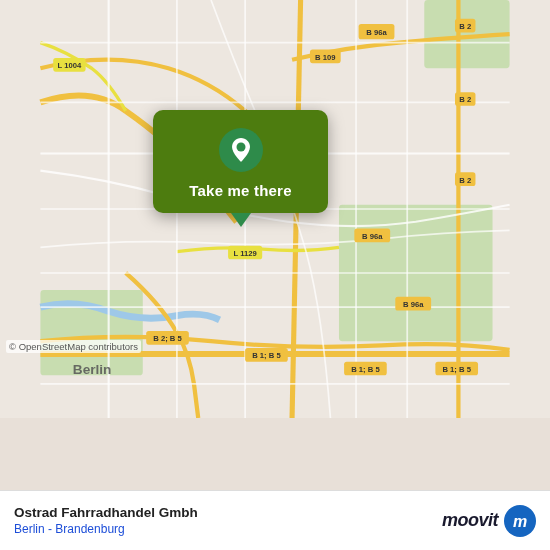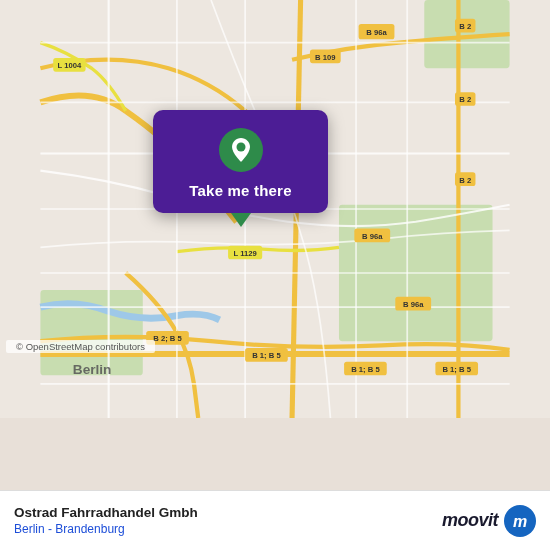--- a/index.html
+++ b/index.html
@@ -33,21 +33,21 @@
       width: 100%;
       height: 100%;
     }
 
     
     .popup-card {
       position: absolute;
       top: 110px;
       left: 153px;
       width: 175px;
-      background: #4c1d95;
+      background: #4d7c0f;
       border-radius: 10px;
       display: flex;
       flex-direction: column;
       align-items: center;
       padding: 18px 12px 14px;
       box-shadow: 0 4px 16px rgba(0,0,0,0.35);
       cursor: pointer;
     }
 
     .popup-card::after {
@@ -121,21 +121,21 @@
       letter-spacing: -0.5px;
     }
 
     .copyright-text {
       position: absolute;
       bottom: 65px;
       left: 6px;
       font-size: 9.5px;
       color: #555;
       background: rgba(255,255,255,0.75);
-      padding: 1px 10px;
+      padding: 1px 3px;
       border-radius: 2px;
     }
   </style>
 </head>
 <body>
 
 <div id="map-container">
   <div class="map-bg"></div>
 
   <svg id="map-svg" viewBox="0 0 550 490" xmlns="http://www.w3.org/2000/svg">

